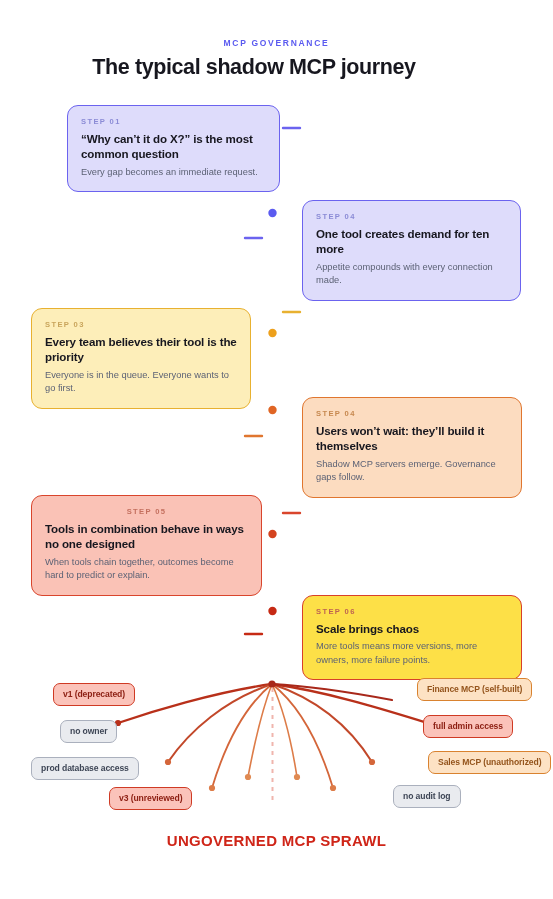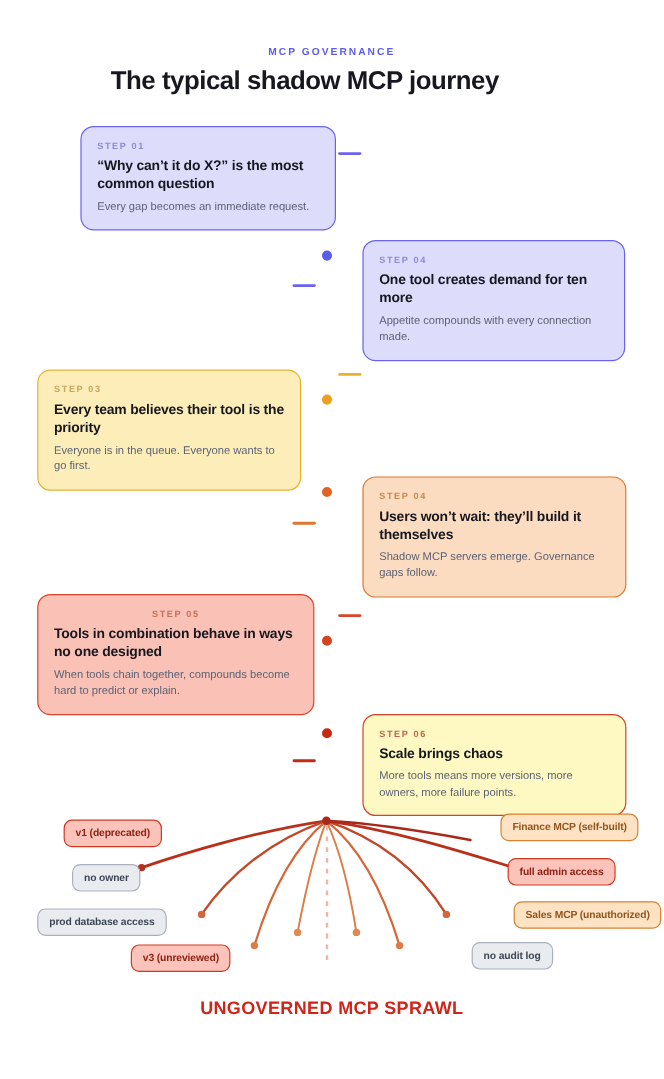--- a/index.html
+++ b/index.html
@@ -56,21 +56,21 @@
   
   .t-amber { background: #fdeeb9; border-color: #e8b130; }
   .t-amber .steplabel { color: #c9a55c; }
   
   .t-orange { background: #fcdcc0; border-color: #e0762f; }
   .t-orange .steplabel { color: #c6884f; }
   
   .t-salmon { background: #fac2b6; border-color: #d9452c; }
   .t-salmon .steplabel { color: #c4705f; text-align: center; }
   
-  .t-salmon2 { background: #fef9c3; border-color: #d8402a; }
+  .t-salmon2 { background: #fde047; border-color: #d8402a; }
   .t-salmon2 .steplabel { color: #bd6352; }
 
   
   #card1 { left: 31px;  top: 105px; width: 213px; margin-left: 36px; }
   #card2 { left: 302px; top: 200px; width: 219px; }
   #card3 { left: 31px;  top: 308px; width: 220px; }
   #card4 { left: 302px; top: 397px; width: 220px; }
   #card5 { left: 31px;  top: 495px; width: 231px; }
   #card6 { left: 302px; top: 595px; width: 220px; }
 
@@ -192,21 +192,21 @@
 
   <div class="card t-orange" id="card4">
     <div class="steplabel">STEP 04</div>
     <div class="ctitle">Users won’t wait: they’ll build it themselves</div>
     <div class="cdesc">Shadow MCP servers emerge. Governance gaps follow.</div>
   </div>
 
   <div class="card t-salmon" id="card5">
     <div class="steplabel">STEP 05</div>
     <div class="ctitle">Tools in combination behave in ways no one designed</div>
-    <div class="cdesc">When tools chain together, compounds become hard to predict or explain.</div>
+    <div class="cdesc">When tools chain together, outcomes become hard to predict or explain.</div>
   </div>
 
   <div class="card t-salmon2" id="card6">
     <div class="steplabel">STEP 06</div>
     <div class="ctitle">Scale brings chaos</div>
     <div class="cdesc">More tools means more versions, more owners, more failure points.</div>
   </div>
 
   <div class="tag tg-red" id="tag1">v1 (deprecated)</div>
   <div class="tag tg-gray" id="tag2">no owner</div>

